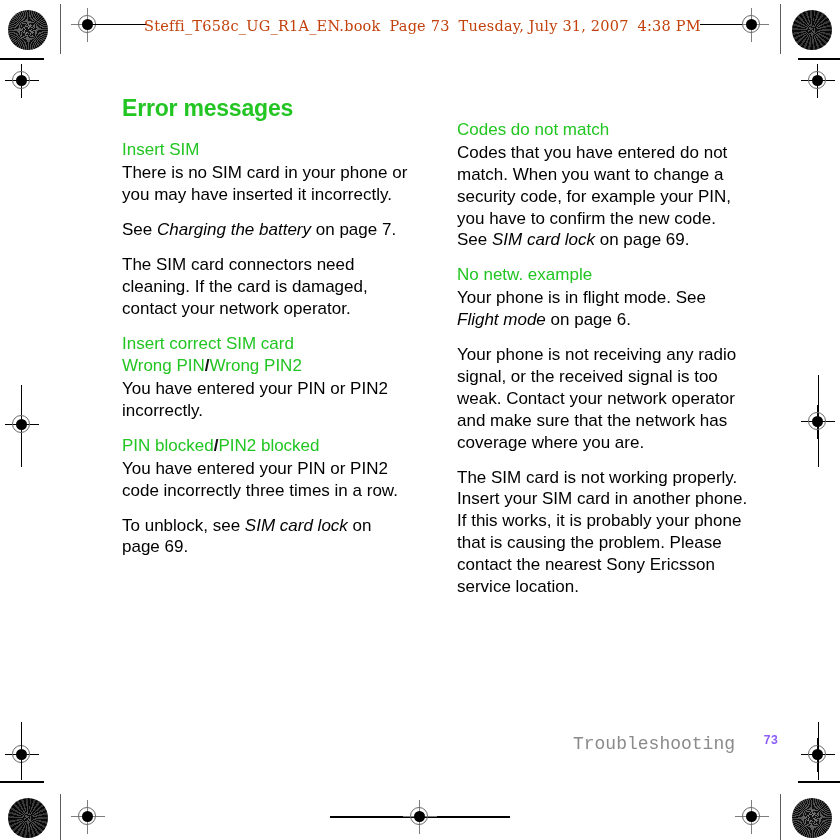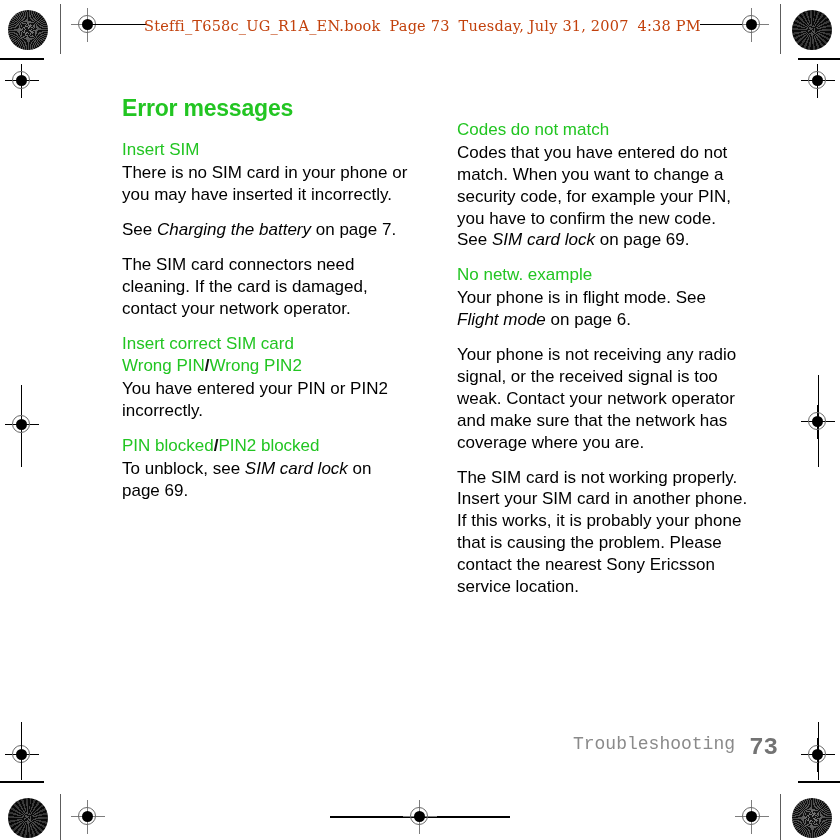--- a/index.html
+++ b/index.html
@@ -155,23 +155,23 @@
     right: 105px;
     top: 0;
     font-size: 18px;
     color: #8a8a8a;
     white-space: nowrap;
   }
   .footer .pageno {
     position: absolute;
     right: 62px;
     top: 0;
-    font-size: 24px;
+    font-size: 12px;
     font-weight: bold;
-    color: #737373;
+    color: #8b5cf6;
   }
 </style>
 </head>
 <body>
 
 <div class="marks">
 
   <div class="halftone" style="left:8px; top:10px;"></div>
   <div class="rule v" style="left:60px; top:4px; height:50px;"></div>
   <div class="regmark grayline" style="left:71px; top:8px;">
@@ -278,20 +278,21 @@
     <p class="body">There is no SIM card in your phone or you may have inserted it incorrectly.</p>
     <p class="body"><span>See </span><span class="it">Charging the battery</span><span> on page 7.</span></p>
     <p class="body">The SIM card connectors need cleaning. If the card is damaged, contact your network operator.</p>
 
     <h2 class="sub">Insert correct SIM card</h2>
 
     <h2 class="sub"><span>Wrong PIN</span><span class="sep">/</span><span>Wrong PIN2</span></h2>
     <p class="body">You have entered your PIN or PIN2 incorrectly.</p>
 
     <h2 class="sub"><span>PIN blocked</span><span class="sep">/</span><span>PIN2 blocked</span></h2>
+    <p class="body">You have entered your PIN or PIN2 code incorrectly three times in a row.</p>
     <p class="body"><span>To unblock, see </span><span class="it">SIM card lock</span><span> on page 69.</span></p>
   </div>
 
   <div class="col col-right">
 
     <h2 class="sub">Codes do not match</h2>
     <p class="body"><span>Codes that you have entered do not match. When you want to change a security code, for example your PIN, you have to confirm the new code. See </span><span class="it">SIM card lock</span><span> on page 69.</span></p>
 
     <h2 class="sub">No netw. example</h2>
     <p class="body"><span>Your phone is in flight mode. See </span><span class="it">Flight mode</span><span> on page 6.</span></p>

